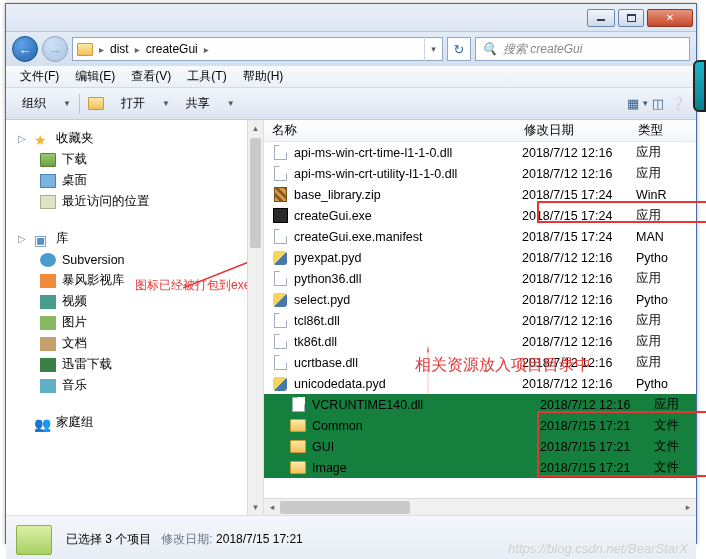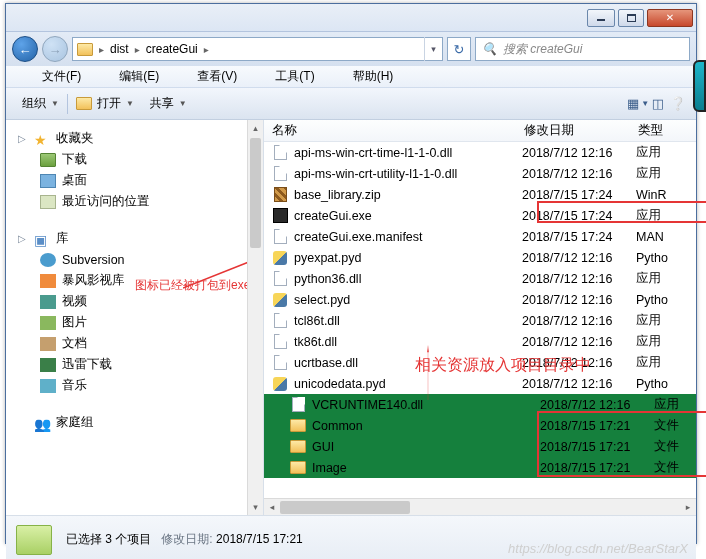--- a/index.html
+++ b/index.html
@@ -19,24 +19,24 @@
 .nav-circle.fwd { background: radial-gradient(circle at 35% 30%, #cfe2f5, #a9c4e0); border-color: #8fa6bd; color:#8a9fb6; }
 .addr-box { flex: 1; height: 24px; background: #fff; border: 1px solid #8da9c7; display: flex; align-items: center; padding-left: 4px; gap: 6px; font-size: 12px; }
 .folder-ico { width: 16px; height: 13px; background: linear-gradient(to bottom,#fde9a6,#f2c15a); border: 1px solid #c89a3a; border-radius: 1px; }
 .crumb-sep { font-size: 10px; color: #666; }
 .addr-drop { width: 18px; height: 24px; border-left: 1px solid #c9d4e3; display: flex; align-items: center; justify-content: center; color:#556; font-size:9px; }
 .refresh { width: 24px; height: 24px; border: 1px solid #8da9c7; background: #fff; display: flex; align-items: center; justify-content: center; color: #3a6aa7; font-size: 13px; }
 .search-box { width: 215px; height: 24px; background: #fff; border: 1px solid #8da9c7; display: flex; align-items: center; padding: 0 6px; color: #888; font-size: 12px; font-style: italic; gap: 6px; }
 .sep-v { width:1px; height:20px; background:#b3c4de; }
 
 .menubar { height: 22px; background: linear-gradient(to bottom,#f7fafd,#eaf0f9); display: flex; align-items: center; padding-left: 8px; font-size: 12px; gap: 4px; border-bottom:1px solid #d0dced; }
-.menu-item { padding: 2px 6px; cursor:default;margin-left:22px; }
+.menu-item { padding: 2px 6px; cursor:default; }
 
 .toolbar { height: 32px; background: linear-gradient(to bottom,#f2f6fc,#dbe4f0); display: flex; align-items: center; padding: 0 8px; font-size: 12px; border-bottom:1px solid #c2cfe0; }
-.tool { display: flex; align-items: center; gap: 5px; padding: 3px 8px; border-radius:2px; }
+.tool { display: flex; align-items: center; gap: 17px; padding: 3px 8px; border-radius:2px; }
 .tool .tri { font-size:8px; color:#555; }
 .tool-spacer { flex:1; }
 .tool-icon { width:20px; height:20px; display:flex; align-items:center; justify-content:center; color:#3a5d8a; font-size:13px; }
 
 .body-area { display: flex; height: 395px; }
 .tree { width: 258px; border-right: 1px solid #d7dfe9; padding: 8px 0 0 6px; font-size: 12.5px; overflow: hidden; position:relative; }
 .tree-group { margin-bottom: 16px; }
 .tree-row { display: flex; align-items: center; height: 21px; padding-left: 6px; gap: 6px; cursor:default; }
 .tree-row.lv1 { padding-left: 28px; }
 .tree-chev { width: 10px; font-size: 10px; color: #7c8a9b; }

